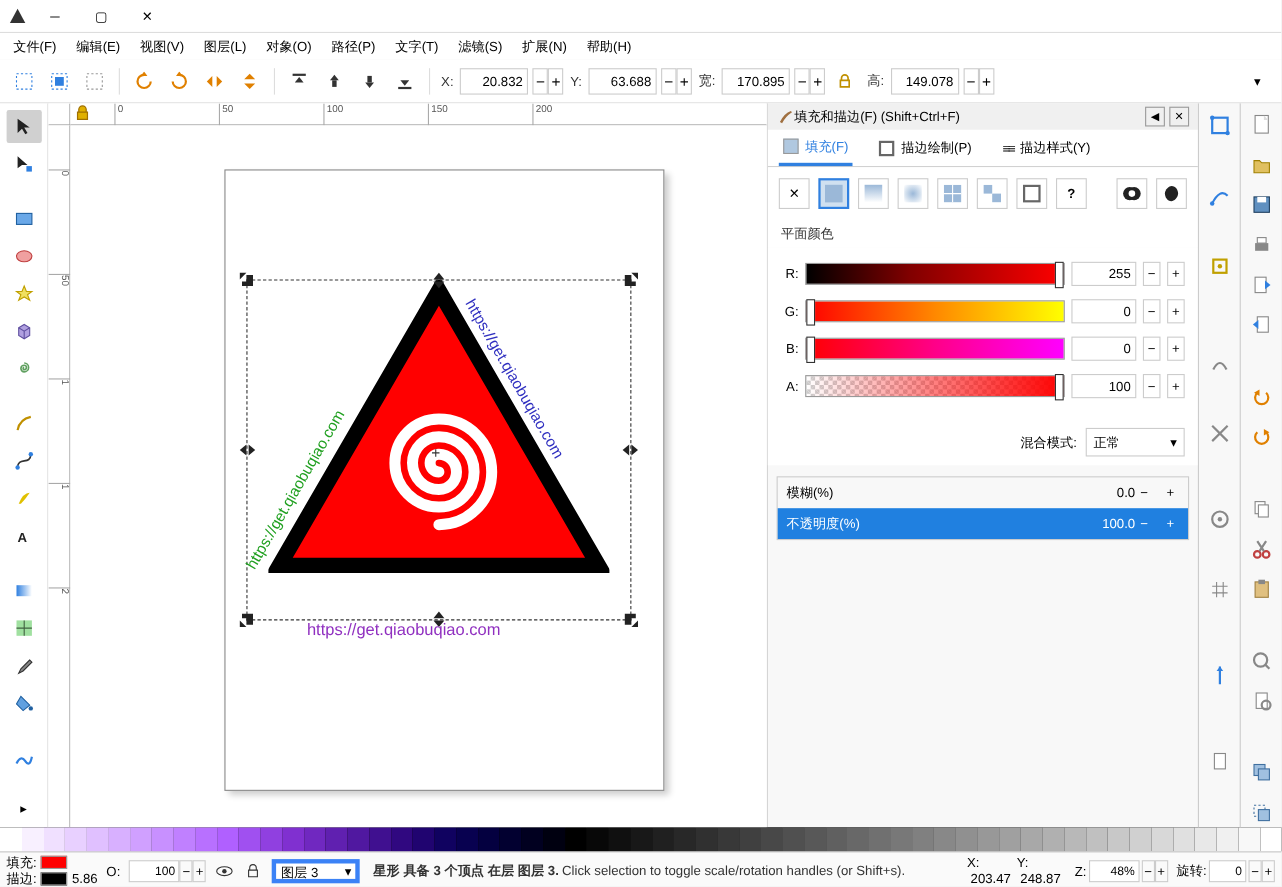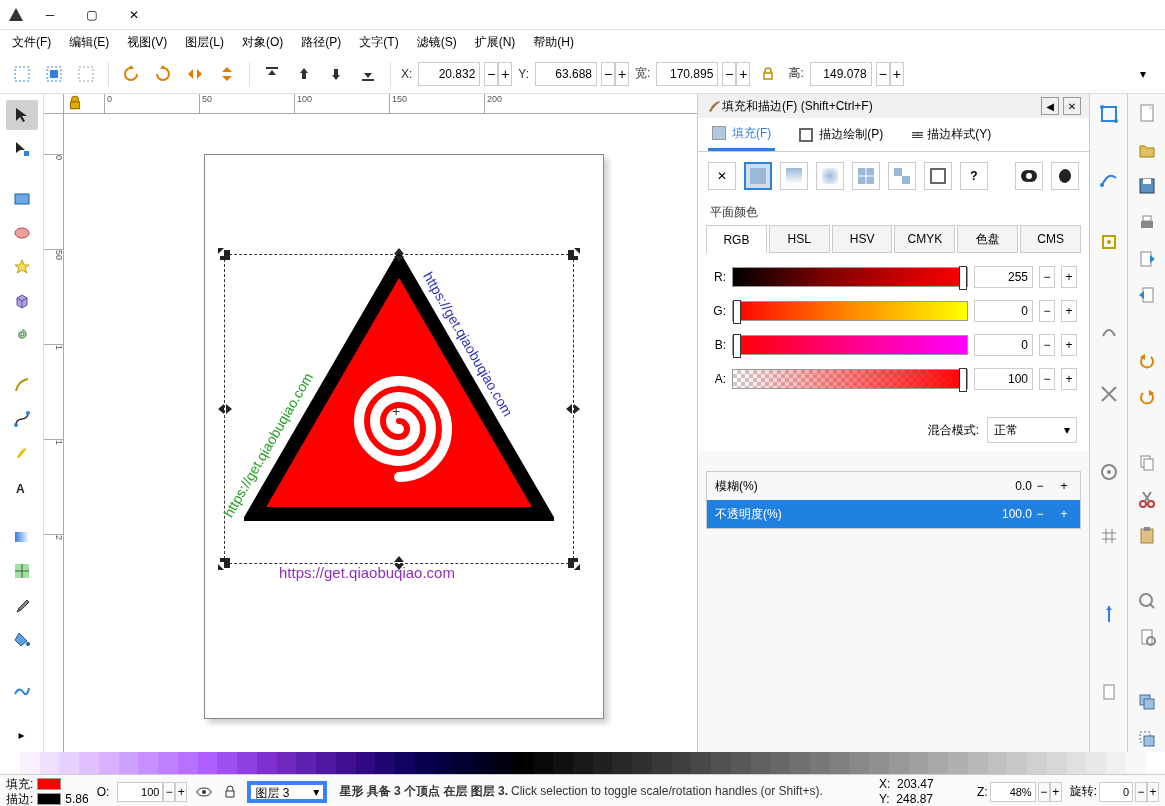--- a/index.html
+++ b/index.html
@@ -80,21 +80,21 @@
 .sliders { padding: 10px 12px; background: #fff; }
 .slider-row { display: flex; align-items: center; height: 28px; margin-bottom: 6px; gap: 6px; }
 .slider-row .sl { width: 16px; text-align: right; }
 .slider-row .grad { flex: 1; height: 20px; border: 1px solid #999; position: relative; }
 .slider-row .grad .thumb { position: absolute; top: -2px; width: 8px; height: 24px; background: #fff; border: 1px solid #333; }
 .slider-row input { width: 59px; height: 22px; border: 1px solid #ccc; text-align: right; padding: 0 4px; }
 .slider-row .pm { width: 16px; height: 22px; border: 1px solid #ccc; display: flex; align-items: center; justify-content: center; cursor: pointer; }
 
 .blend-row { display: flex; align-items: center; justify-content: flex-end; padding: 8px 12px; gap: 8px; background: #fff; }
 
-.opacity-box { margin: 20px 8px; border: 1px solid #ccc; }
+.opacity-box { margin: 10px 8px; border: 1px solid #ccc; }
 .op-row { display: flex; align-items: center; height: 28px; padding: 0 8px; }
 .op-row.sel { background: #2080e0; color: #fff; }
 .op-row .olabel { flex: 1; }
 .op-row .oval { width: 44px; text-align: right; }
 .op-row .opm { width: 16px; text-align: center; cursor: pointer; }
 
 .snap-col { width: 38px; background: #f8f8f8; border-left: 1px solid #ccc; display: flex; flex-direction: column; align-items: center; padding-top: 6px; gap: 10px; }
 .snap-col .sbtn { width: 28px; height: 28px; display: flex; align-items: center; justify-content: center; cursor: pointer; }
 
 .palette { height: 22px; display: flex; background: #000; overflow: hidden; }
@@ -103,21 +103,21 @@
 .statusbar { height: 34px; background: #fafafa; border-top: 1px solid #ccc; display: flex; align-items: center; padding: 0 6px; gap: 8px; font-size: 11px; }
 .statusbar .fillstroke { display: flex; flex-direction: column; gap: 1px; }
 .statusbar .fs-row { display: flex; align-items: center; gap: 4px; height: 14px; }
 .statusbar .fs-sw { width: 24px; height: 12px; border: 1px solid #999; }
 .statusbar input { width: 46px; height: 20px; border: 1px solid #ccc; text-align: right; padding: 0 3px; font-size: 11px; }
 .statusbar .opspin { display: flex; align-items: center; }
 .statusbar .opspin span { width: 12px; height: 20px; border: 1px solid #ccc; display: flex; align-items: center; justify-content: center; cursor: pointer; }
 .statusbar .layersel { display: flex; align-items: center; gap: 0; margin-right: 4px; }
 .statusbar .layersel .lsbtn { width: 18px; height: 22px; border: 4px solid #3b82f6; display: flex; align-items: flex-start; justify-content: center; background: #fff; }
 .statusbar .hint { flex: 1; color: #333; line-height: 1.2; font-size: 10.5px; }
-.statusbar .coords { display: flex; flex-direction: column; font-size: 10.5px; line-height: 1.2; width: 90px; }
+.statusbar .coords { display: flex; flex-direction: row; font-size: 10.5px; line-height: 1.2; width: 90px; }
 .statusbar .zoom { display: flex; align-items: center; gap: 2px; }
 .statusbar .rot { display: flex; align-items: center; gap: 2px; }
 
 .checker { background-image: linear-gradient(45deg,#ccc 25%,transparent 25%),linear-gradient(-45deg,#ccc 25%,transparent 25%),linear-gradient(45deg,transparent 75%,#ccc 75%),linear-gradient(-45deg,transparent 75%,#ccc 75%); background-size: 8px 8px; background-position: 0 0,0 4px,4px -4px,-4px 0; }
 </style>
 </head>
 <body>
 
 <div class="titlebar">
   <svg class="icon" viewBox="0 0 16 16">
@@ -479,28 +479,20 @@
             <circle cx="10" cy="10" r="3" fill="#fff"></circle>
           </svg>
         </div>
       <div class="fillbtn">
           <svg width="20" height="20">
             <path d="M10 3 C14 3 16 7 16 10 C16 14 12 17 10 17 C6 17 4 13 4 10 C4 6 8 3 10 3 z" fill="#222"></path>
           </svg>
         </div>
     </div>
     <div class="section-label">平面颜色</div>
-    <div class="colortabs">
-      <div class="colortab active">RGB</div>
-      <div class="colortab">HSL</div>
-      <div class="colortab">HSV</div>
-      <div class="colortab">CMYK</div>
-      <div class="colortab">色盘</div>
-      <div class="colortab">CMS</div>
-    </div>
     <div class="sliders">
       <div class="slider-row">
         <span class="sl">R:</span>
         <div class="grad" style="background:linear-gradient(to right,#000,#800000 40%,#f00)">
             <div class="thumb" style="right:0"></div>
           </div>
         <input value="255" style="">
         <span class="pm">−</span>
           <span class="pm">+</span>
       </div>

